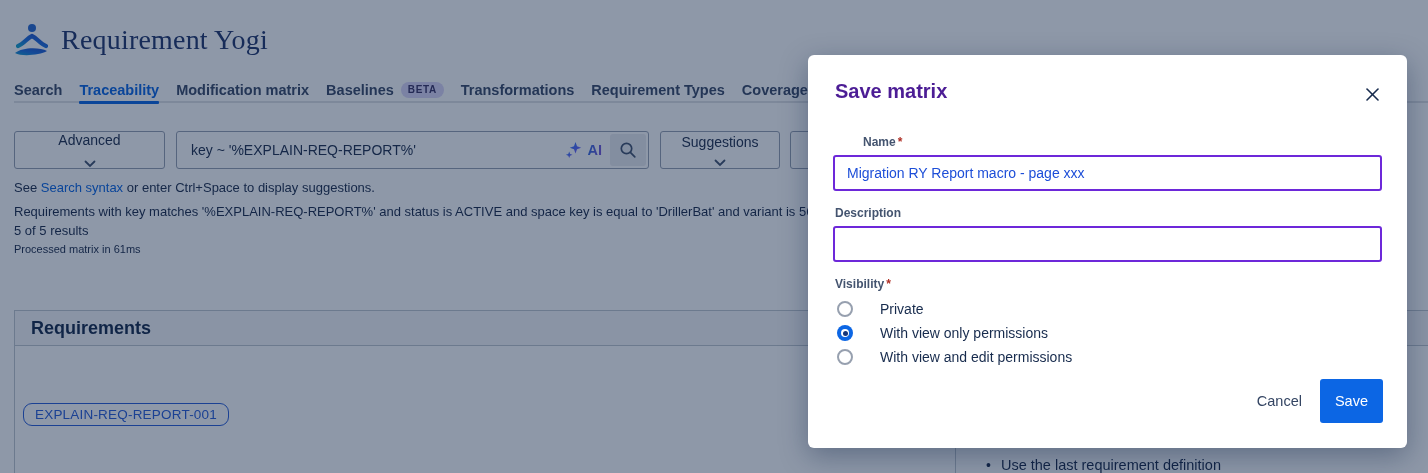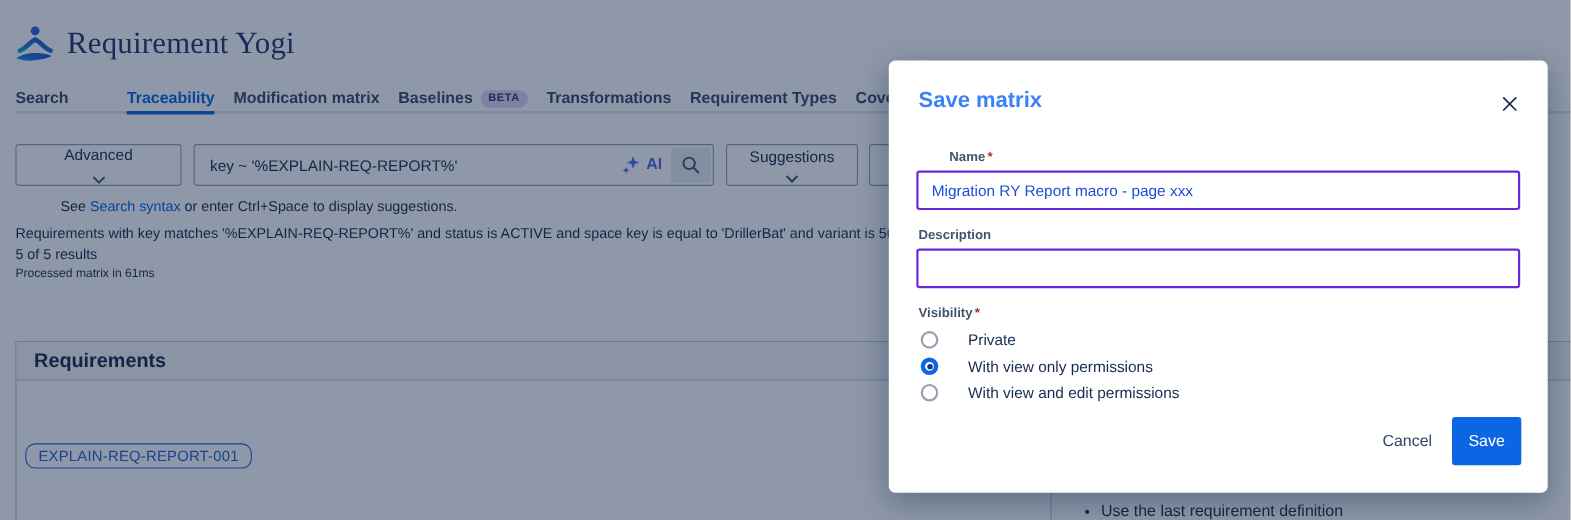--- a/index.html
+++ b/index.html
@@ -8,56 +8,56 @@
   .page { position:relative; width:1428px; height:473px; background:#fff; overflow:hidden; }
 
   
   .logo { position:absolute; top:20px; left:12px; display:flex; align-items:center; gap:11px; }
   .logo-text { font-family:"Liberation Serif", serif; font-size:28px; color:#24386e; letter-spacing:0.2px; }
 
   
   .nav-border { position:absolute; top:101px; left:14px; right:0; height:2px; background:#dfe1e6; }
   .nav { position:absolute; top:78px; left:14px; display:flex; gap:17px; align-items:flex-start; }
   .nav-item { position:relative; font-size:14.5px; font-weight:600; color:#3b4a68; height:23px; line-height:20px; cursor:pointer; display:flex; align-items:center; gap:7px; white-space:nowrap; }
-  .nav-item.active { color:#0c66e4;margin-left:36px; }
+  .nav-item.active { color:#0c66e4; }
   .nav-item.active::after { content:''; position:absolute; left:0; right:0; top:23px; height:2.5px; background:#0c66e4; border-radius:1px; }
   .beta-badge { background:#dcd6f7; color:#3c3567; font-size:10px; font-weight:700; letter-spacing:0.6px; padding:2px 7px; border-radius:9px; line-height:12px; }
 
   
   .toolbar { position:absolute; top:131px; left:14px; display:flex; gap:11px; height:38px; }
   .btn-outline { border:1px solid #98a1b2; border-radius:3px; background:#fff; display:flex; align-items:center; color:#22314f; font-size:14px; cursor:pointer;flex-direction:column; }
   .select-advanced { width:151px; justify-content:space-between; padding:0 14px; }
   .search-group { width:473px; border:1px solid #98a1b2; border-radius:3px; background:#fff; display:flex; align-items:center; padding:0 2px 0 14px; }
   .search-input { flex:1; border:none; outline:none; font-size:14px; color:#22314f; font-family:"Liberation Sans", sans-serif; background:transparent; min-width:0; }
   .ai-button { display:flex; align-items:center; gap:4px; cursor:pointer; padding:0 8px 0 2px; }
   .ai-label { font-size:14.5px; font-weight:700; background:linear-gradient(100deg,#2e6ee0,#8455d9); -webkit-background-clip:text; background-clip:text; color:transparent; }
   .search-button { width:36px; height:32px; background:#ebecf0; border:none; border-radius:3px; display:flex; align-items:center; justify-content:center; cursor:pointer; }
   .suggestions-button { width:120px; justify-content:center; gap:9px; }
   .partial-button { position:absolute; top:131px; left:790px; width:70px; height:38px; border:1px solid #98a1b2; border-radius:3px; background:#fff; }
 
   
-  .hint { position:absolute; top:180px; left:14px; font-size:13px; color:#22314f;margin-left:41px; }
+  .hint { position:absolute; top:180px; left:14px; font-size:13px; color:#22314f; }
   .hint a { color:#0c66e4; text-decoration:none; cursor:pointer; }
   .summary { position:absolute; top:204px; left:14px; width:800px; color:#1c2b4a; }
   .summary-query { font-size:13px; white-space:nowrap; overflow:hidden; width:800px; }
   .summary-count { font-size:13px; margin-top:4px; }
   .summary-time { font-size:11px; margin-top:5px; }
 
   
   .table-frame { position:absolute; top:310px; left:14px; right:0; bottom:0; border-top:1px solid #c1c7d0; border-left:1px solid #c1c7d0; }
   .table-header { height:35px; border-bottom:1px solid #c1c7d0; background:#f7f8f9; display:flex; align-items:center; padding-left:16px; font-size:18px; font-weight:700; color:#172b4d; }
   .col-divider { position:absolute; left:940px; top:0; bottom:0; width:1px; background:#c1c7d0; }
   .req-chip { position:absolute; left:8px; top:92px; display:inline-block; border:1.5px solid #2b5fd9; color:#2b5fd9; border-radius:9px; padding:3px 11px; font-size:13.5px; letter-spacing:0.2px; cursor:pointer; background:#fff; }
   .bg-list-item { position:absolute; left:971px; top:146px; display:flex; align-items:center; gap:10px; font-size:14.5px; color:#1c2b4a; }
   .bg-bullet { font-size:14px; line-height:14px; }
 
   
   .blanket { position:absolute; inset:0; background:rgba(9,30,66,0.46); z-index:10; }
   .modal { position:absolute; left:808px; top:55px; width:599px; height:393px; background:#fff; border-radius:6px; box-shadow:0 8px 28px rgba(9,30,66,0.35); z-index:20; }
-  .modal-title { position:absolute; left:27px; top:25px; font-size:20px; font-weight:600; color:#3b82f6; }
+  .modal-title { position:absolute; left:27px; top:25px; font-size:20px; font-weight:600; color:#4c1d95; }
   .modal-close { position:absolute; right:22px; top:26px; width:26px; height:26px; background:none; border:none; display:flex; align-items:center; justify-content:center; cursor:pointer; border-radius:3px; }
   .field-label { position:absolute; left:27px; font-size:12px; font-weight:600; color:#44546f; }
   .req-star { color:#ae2e24; margin-left:2px; }
   .text-input { position:absolute; left:25px; width:549px; height:36px; border:2px solid #6d28d9; border-radius:3px; padding:0 12px; font-size:14px; color:#1d4ed8; font-family:"Liberation Sans", sans-serif; outline:none; background:#fff; }
   textarea.text-input { resize:none; padding-top:8px; }
   .radio-group { position:absolute; left:29px; top:242px; display:flex; flex-direction:column; }
   .radio-row { display:flex; align-items:center; gap:27px; height:24px; cursor:pointer; font-size:14px; color:#172b4d; }
   .radio { width:16px; height:16px; border-radius:50%; border:2px solid #97a0af; background:#fff; position:relative; flex:none; }
   .radio.checked { border:none; background:#0c66e4; }
   .radio.checked::before { content:''; position:absolute; left:4px; top:4px; width:8px; height:8px; border-radius:50%; background:#fff; }

